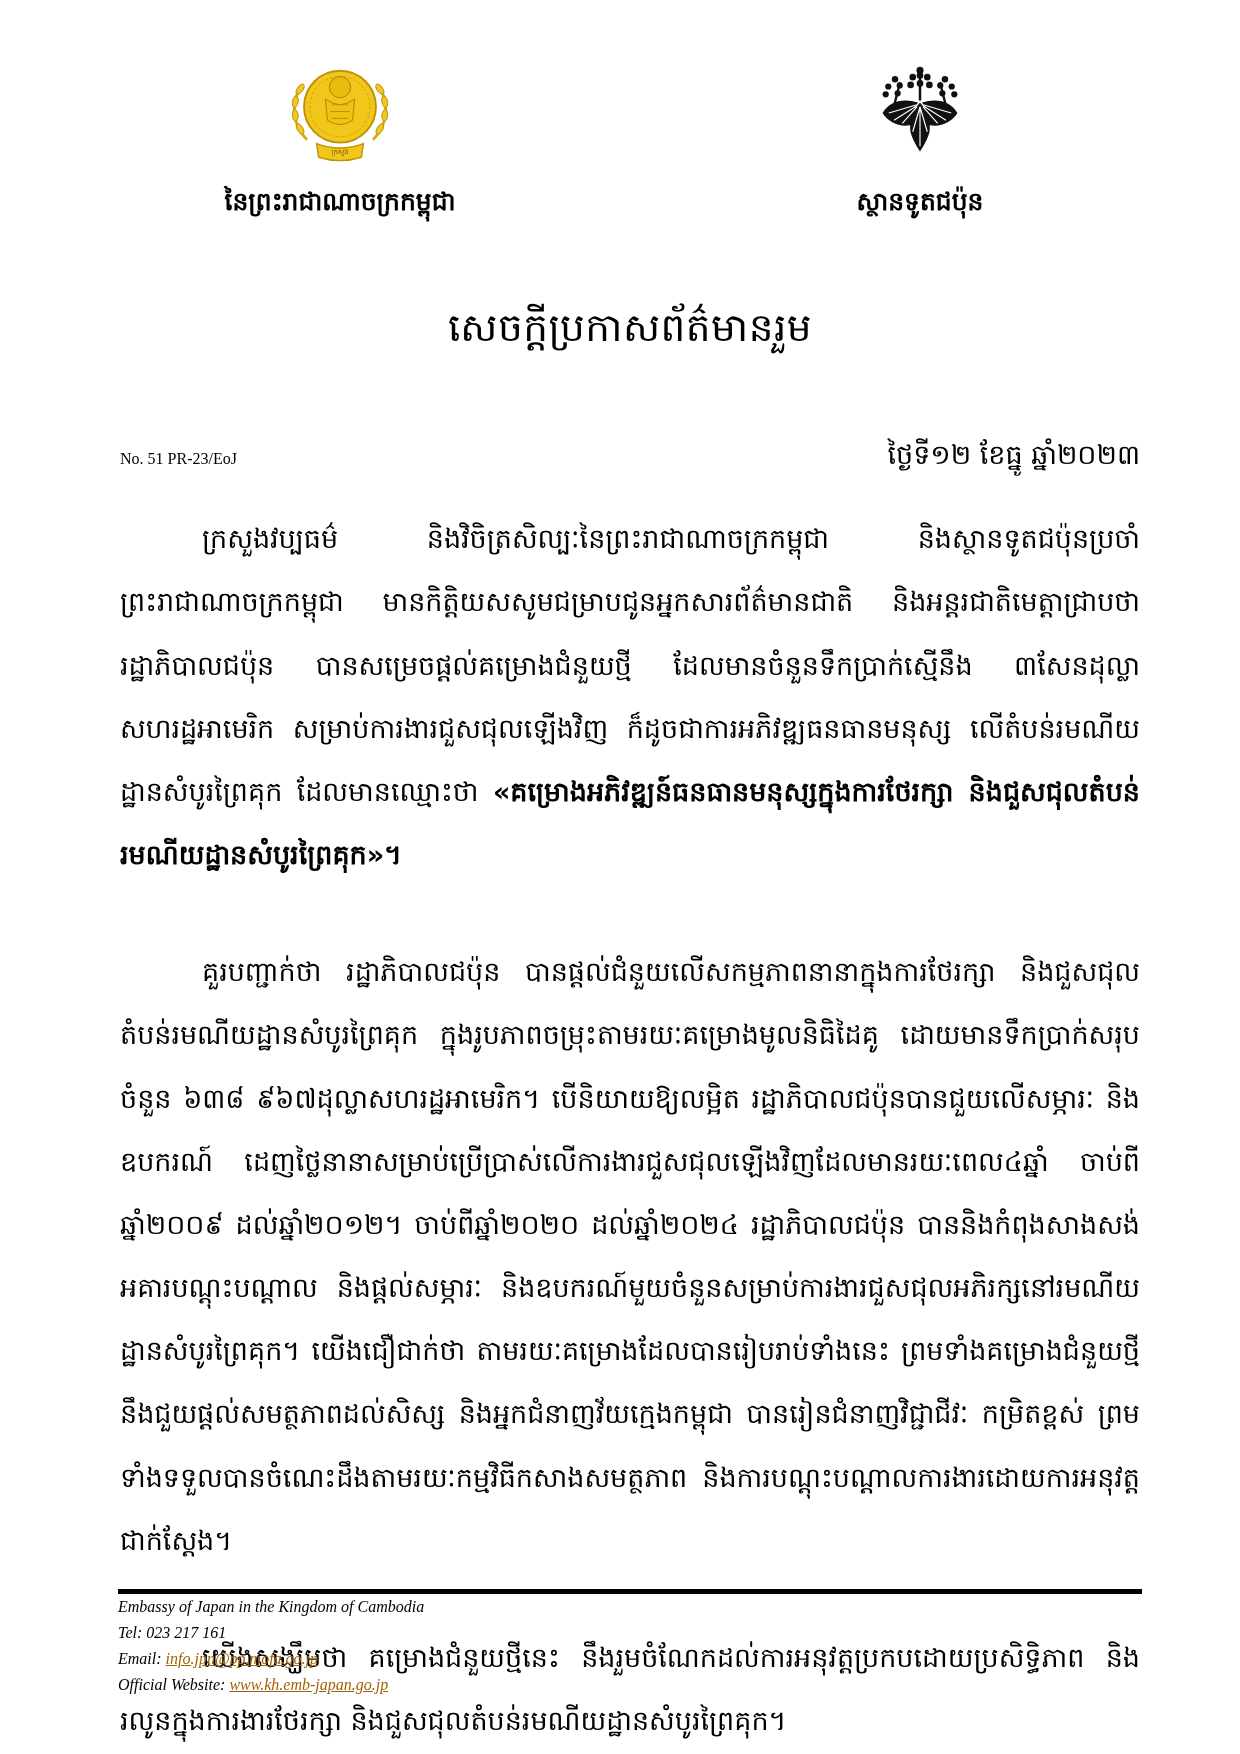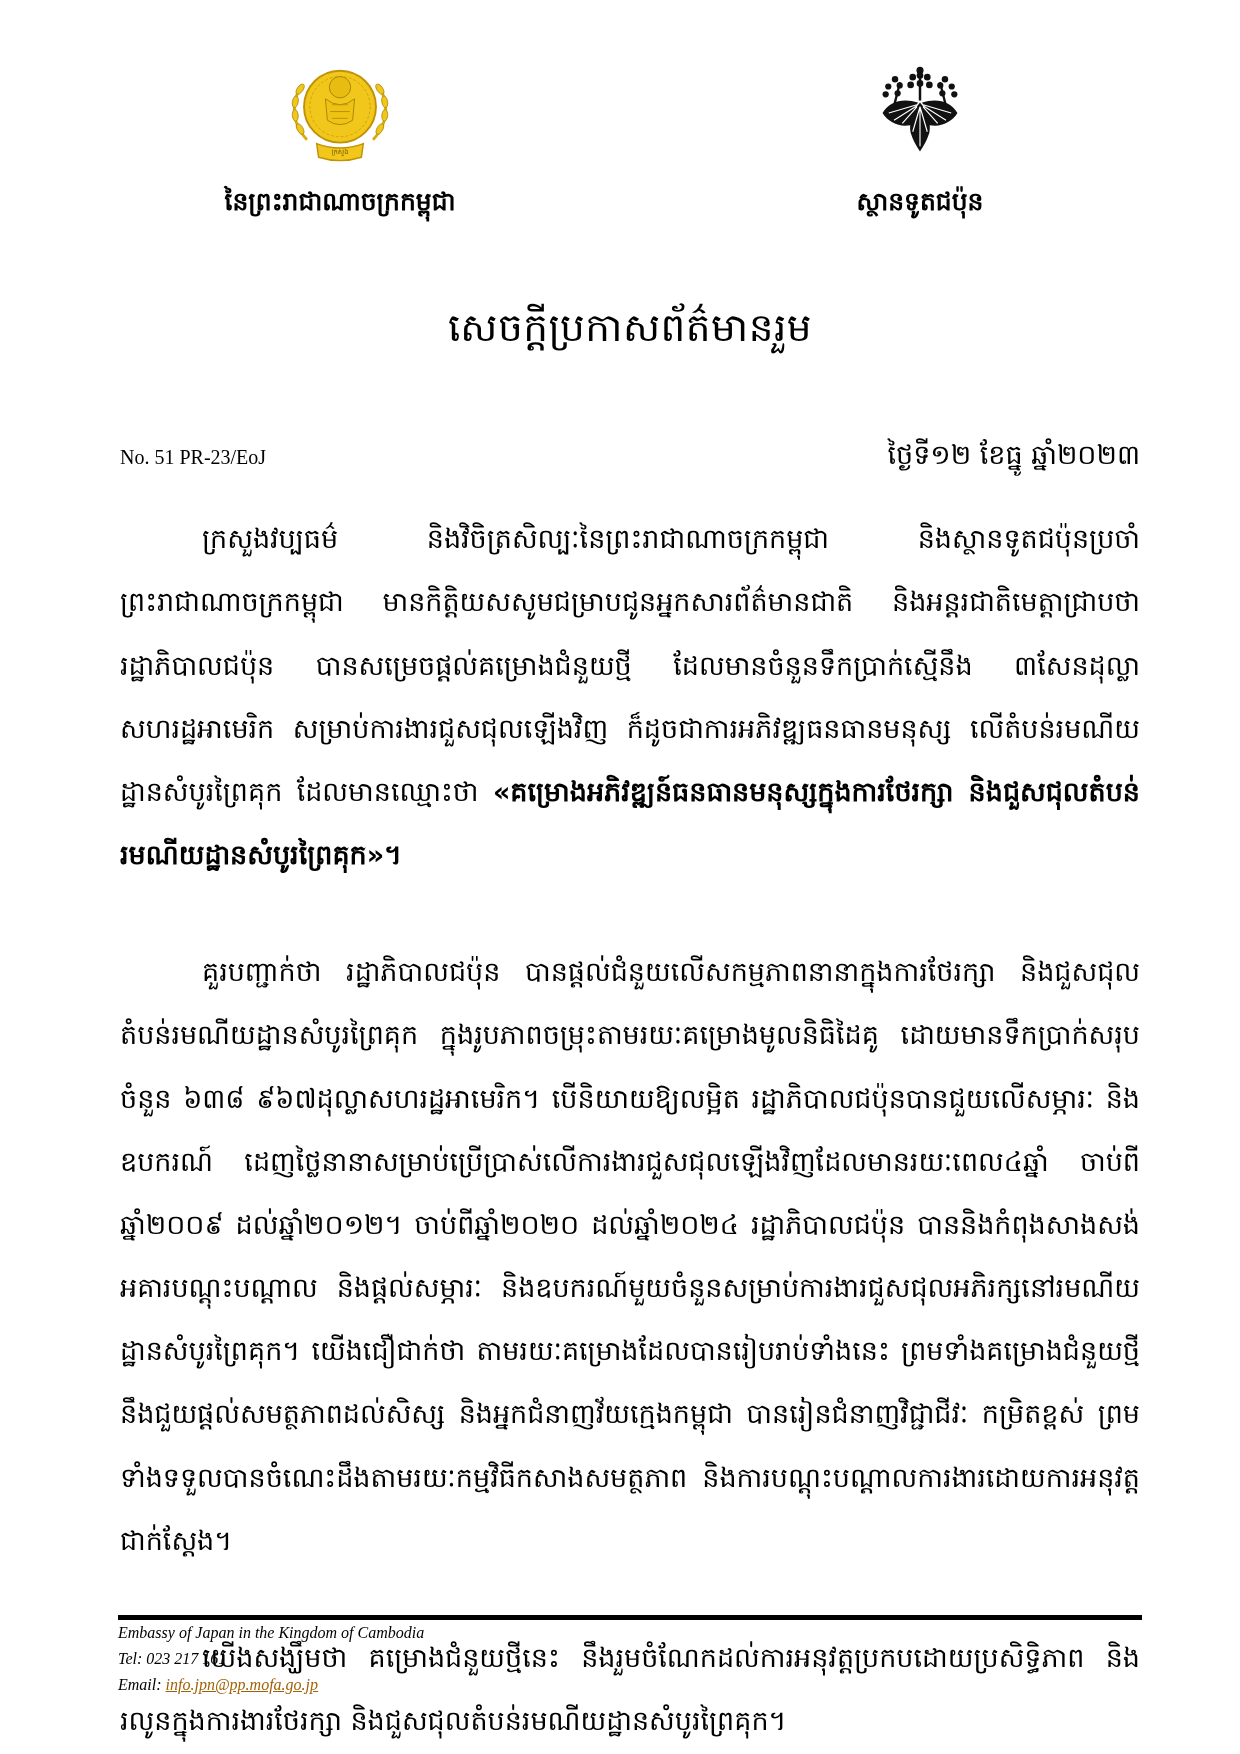--- a/index.html
+++ b/index.html
@@ -49,21 +49,21 @@
   }
   
   .ref-row{
     margin-top:78px;
     display:flex;
     justify-content:space-between;
     align-items:baseline;
   }
   .ref-no{
     font-family:"Liberation Serif", serif;
-    font-size:20px;
+    font-size:16px;
   }
   .doc-date{
     font-size:27px;
   }
   
   .body-text{
     margin-top:30px;
     font-size:27px;
     line-height:2.34;
     text-align:justify;
@@ -181,14 +181,15 @@
       <p><span>ក្រសួងវប្បធម៌ និងវិចិត្រសិល្បៈនៃព្រះរាជាណាចក្រកម្ពុជា និងស្ថានទូតជប៉ុនប្រចាំព្រះរាជាណាចក្រកម្ពុជា មានកិត្តិយសសូមជម្រាបជូនអ្នកសារព័ត៌មានជាតិ និងអន្តរជាតិមេត្តាជ្រាបថា រដ្ឋាភិបាលជប៉ុន បានសម្រេចផ្តល់គម្រោងជំនួយថ្មី ដែលមានចំនួនទឹកប្រាក់ស្មើនឹង ៣សែនដុល្លាសហរដ្ឋអាមេរិក សម្រាប់ការងារជួសជុលឡើងវិញ ក៏ដូចជាការអភិវឌ្ឍធនធានមនុស្ស លើតំបន់រមណីយដ្ឋានសំបូរព្រៃគុក ដែលមានឈ្មោះថា </span><span class="bold-seg">«គម្រោងអភិវឌ្ឍន៍ធនធានមនុស្សក្នុងការថែរក្សា និងជួសជុលតំបន់រមណីយដ្ឋានសំបូរព្រៃគុក»។</span></p>
       <p>គួរបញ្ជាក់ថា រដ្ឋាភិបាលជប៉ុន បានផ្តល់ជំនួយលើសកម្មភាពនានាក្នុងការថែរក្សា និងជួសជុលតំបន់រមណីយដ្ឋានសំបូរព្រៃគុក ក្នុងរូបភាពចម្រុះតាមរយៈគម្រោងមូលនិធិដៃគូ ដោយមានទឹកប្រាក់សរុបចំនួន ៦៣៨ ៩៦៧ដុល្លាសហរដ្ឋអាមេរិក។ បើនិយាយឱ្យលម្អិត រដ្ឋាភិបាលជប៉ុនបានជួយលើសម្ភារៈ និងឧបករណ៍ ដេញថ្លៃនានាសម្រាប់ប្រើប្រាស់លើការងារជួសជុលឡើងវិញដែលមានរយៈពេល៤ឆ្នាំ ចាប់ពីឆ្នាំ២០០៩ ដល់ឆ្នាំ២០១២។ ចាប់ពីឆ្នាំ២០២០ ដល់ឆ្នាំ២០២៤ រដ្ឋាភិបាលជប៉ុន បាននិងកំពុងសាងសង់អគារបណ្ដុះបណ្ដាល និងផ្តល់សម្ភារៈ និងឧបករណ៍មួយចំនួនសម្រាប់ការងារជួសជុលអភិរក្សនៅរមណីយដ្ឋានសំបូរព្រៃគុក។ យើងជឿជាក់ថា តាមរយៈគម្រោងដែលបានរៀបរាប់ទាំងនេះ ព្រមទាំងគម្រោងជំនួយថ្មី នឹងជួយផ្តល់សមត្ថភាពដល់សិស្ស និងអ្នកជំនាញវ័យក្មេងកម្ពុជា បានរៀនជំនាញវិជ្ជាជីវៈ កម្រិតខ្ពស់ ព្រមទាំងទទួលបានចំណេះដឹងតាមរយៈកម្មវិធីកសាងសមត្ថភាព និងការបណ្ដុះបណ្ដាលការងារដោយការអនុវត្តជាក់ស្ដែង។</p>
       <p>យើងសង្ឃឹមថា គម្រោងជំនួយថ្មីនេះ នឹងរួមចំណែកដល់ការអនុវត្តប្រកបដោយប្រសិទ្ធិភាព និងរលូនក្នុងការងារថែរក្សា និងជួសជុលតំបន់រមណីយដ្ឋានសំបូរព្រៃគុក។</p>
     </div>
   </div>
 
   <div class="footer">
     <div>Embassy of Japan in the Kingdom of Cambodia</div>
     <div>Tel: 023 217 161</div>
     <div><span>Email: </span><a href="#">info.jpn@pp.mofa.go.jp</a></div>
+    <div><span>Official Website: </span><a href="#">www.kh.emb-japan.go.jp</a></div>
   </div>
 </div>
 
 </body></html>

